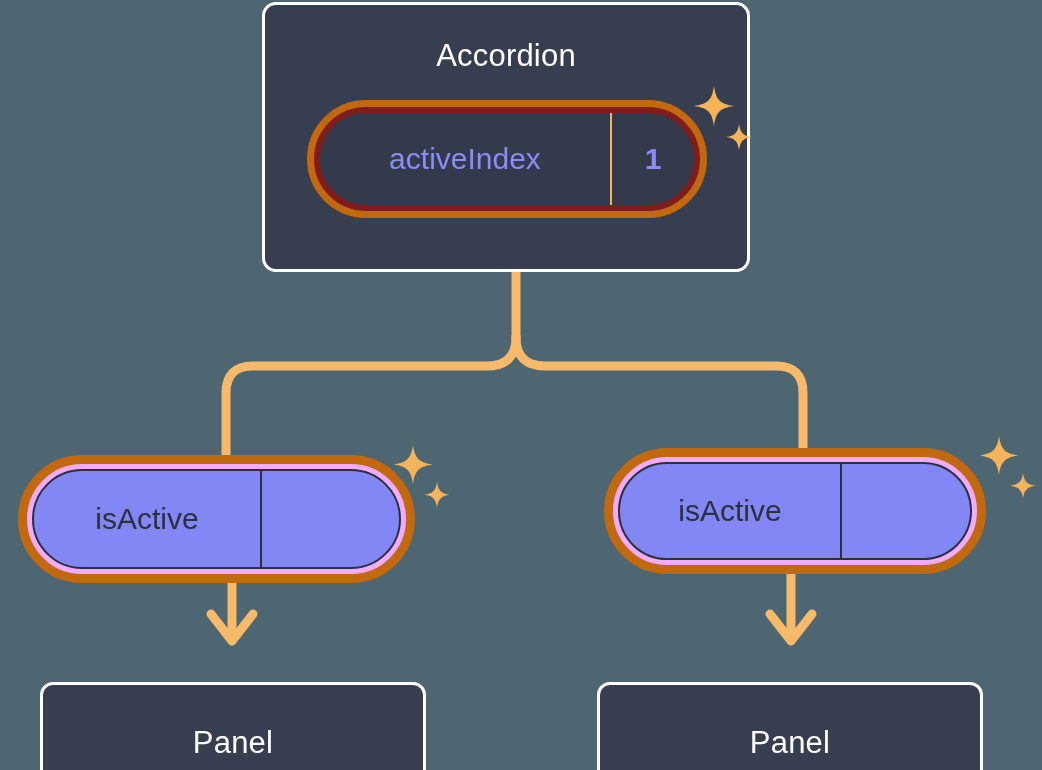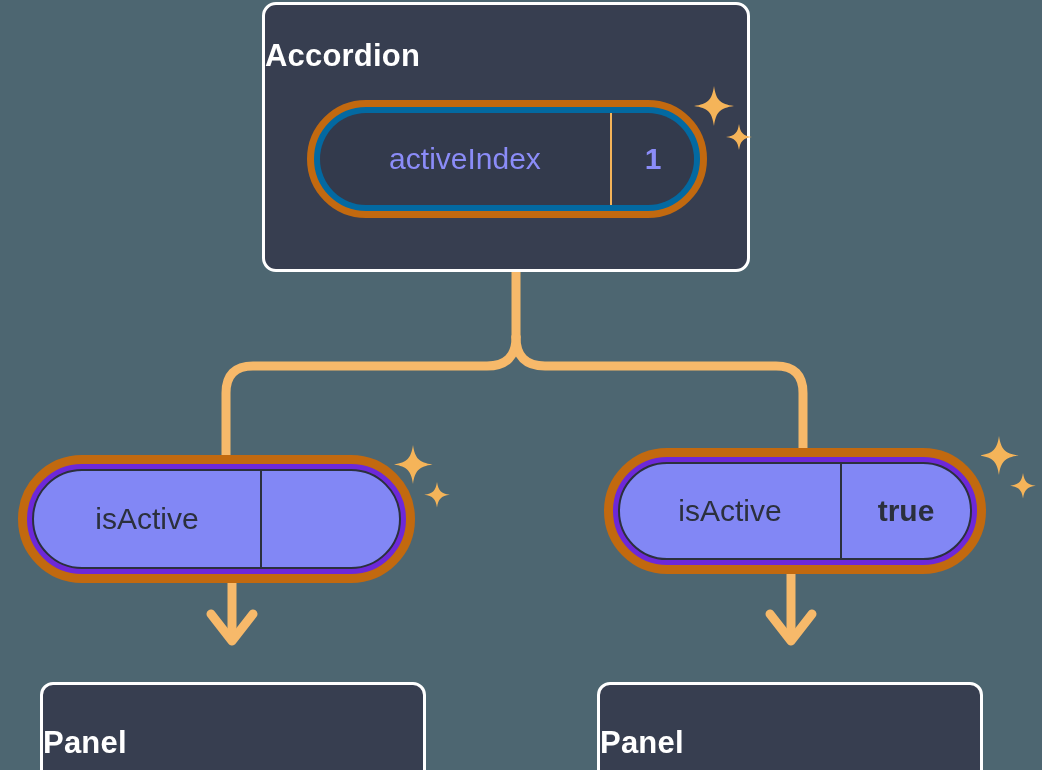--- a/index.html
+++ b/index.html
@@ -37,23 +37,23 @@
     position: absolute;
     z-index: 2;
     box-sizing: border-box;
     background: #373e50;
     border: 3px solid #ffffff;
     border-radius: 14px;
   }
   .card-title {
     color: #ffffff;
     font-size: 31px;
-    font-weight: 700;
+    font-weight: 400;
     letter-spacing: 0.2px;
-    text-align: left;
+    text-align: center;
     width: 100%;
   }
 
   #accordion-node {
     left: 262px;
     top: 2px;
     width: 488px;
     height: 270px;
     padding-top: 33px;
   }
@@ -74,21 +74,21 @@
     z-index: 3;
   }
   .pill {
     position: relative;
     box-sizing: border-box;
     display: flex;
     align-items: stretch;
     border-style: solid;
     border-color: #c2690f;
     border-radius: 999px;
-    background: #6d28d9;
+    background: #f0abfc;
   }
   .pill-inner {
     flex: 1 1 auto;
     display: flex;
     align-items: stretch;
     box-sizing: border-box;
     border-radius: 999px;
     overflow: hidden;
   }
   .pill-key, .pill-val {
@@ -99,21 +99,21 @@
     box-sizing: border-box;
   }
 
   
   #accordion-state-wrap { left: 307px; top: 100px; }
   #accordion-state-wrap .pill {
     width: 400px;
     height: 118px;
     border-width: 7px;
     border-color: #c2690f;
-    background: #0369a1;
+    background: #7f1d1d;
     padding: 6px;
   }
   #accordion-state-wrap .pill-inner {
     background: #333a4c;
   }
   #accordion-state-wrap .pill-key {
     flex: 0 0 292px;
     color: #8b8cf8;
     font-size: 30px;
     font-weight: 400;
@@ -226,21 +226,20 @@
   </div>
 
   <div class="card panel-node" id="panel-left">
     <div class="card-title">Panel</div>
   </div>
 
   <div class="pill-wrap pill-purple" id="state-right-wrap">
     <div class="pill">
       <div class="pill-inner">
         <div class="pill-key">isActive</div>
-        <div class="pill-val">true</div>
       </div>
     </div>
   </div>
 
   <div class="sparkle" id="sparkles-right">
     <svg width="58" height="66" viewBox="0 0 58 66">
       <path d="M18 2 C20 15.5 24 19.5 37.5 21.5 C24 23.5 20 27.5 18 41 C16 27.5 12 23.5 -1.5 21.5 C12 19.5 16 15.5 18 2 Z" fill="#f5b459"></path>
       <path d="M42 39 C43.4 47.8 46 50.4 54.8 51.8 C46 53.2 43.4 55.8 42 64.6 C40.6 55.8 38 53.2 29.2 51.8 C38 50.4 40.6 47.8 42 39 Z" fill="#f5b459"></path>
     </svg>
   </div>

